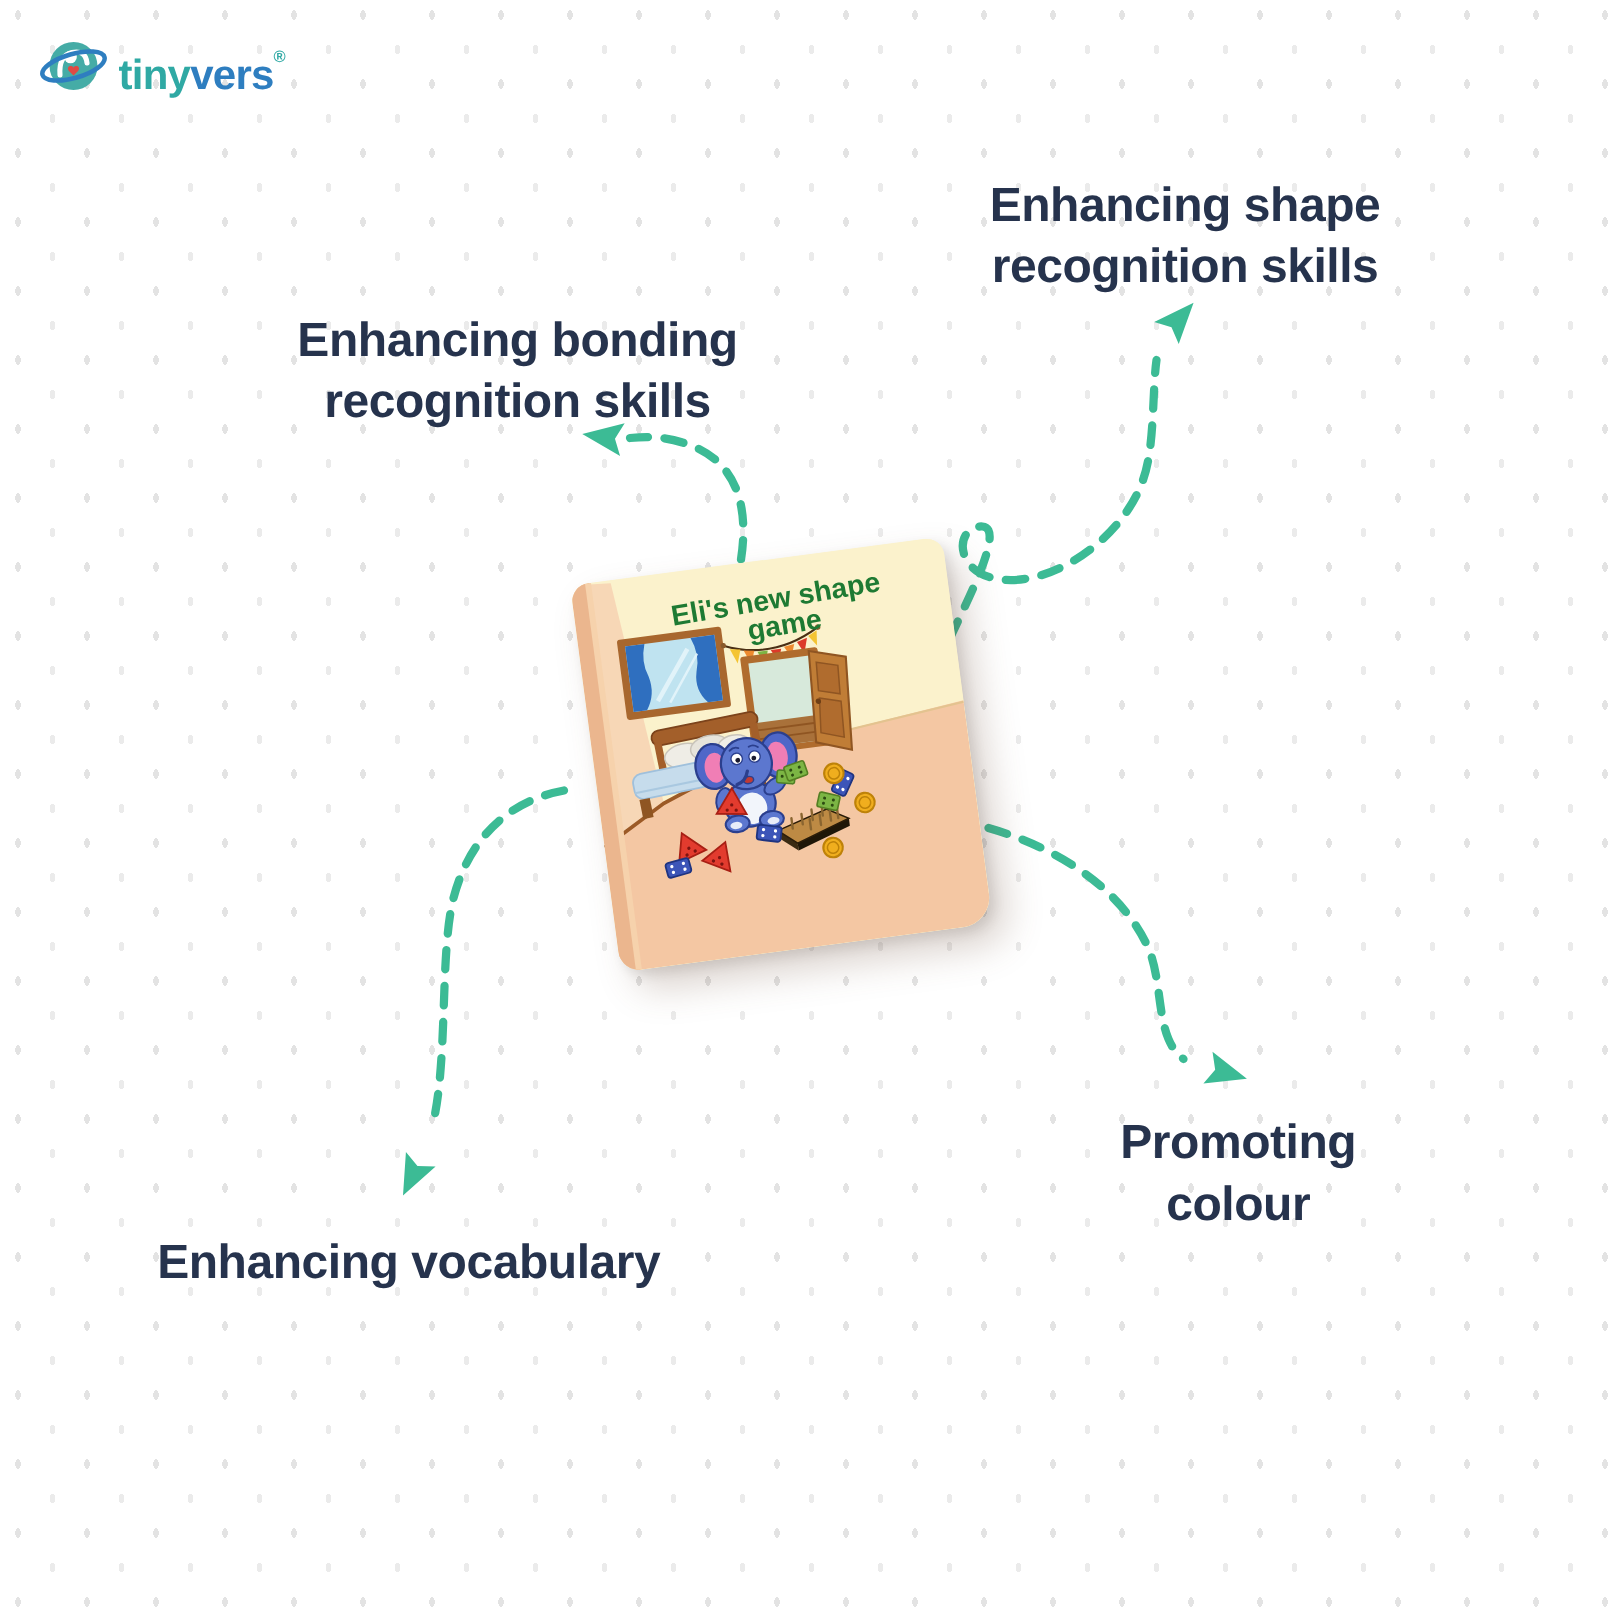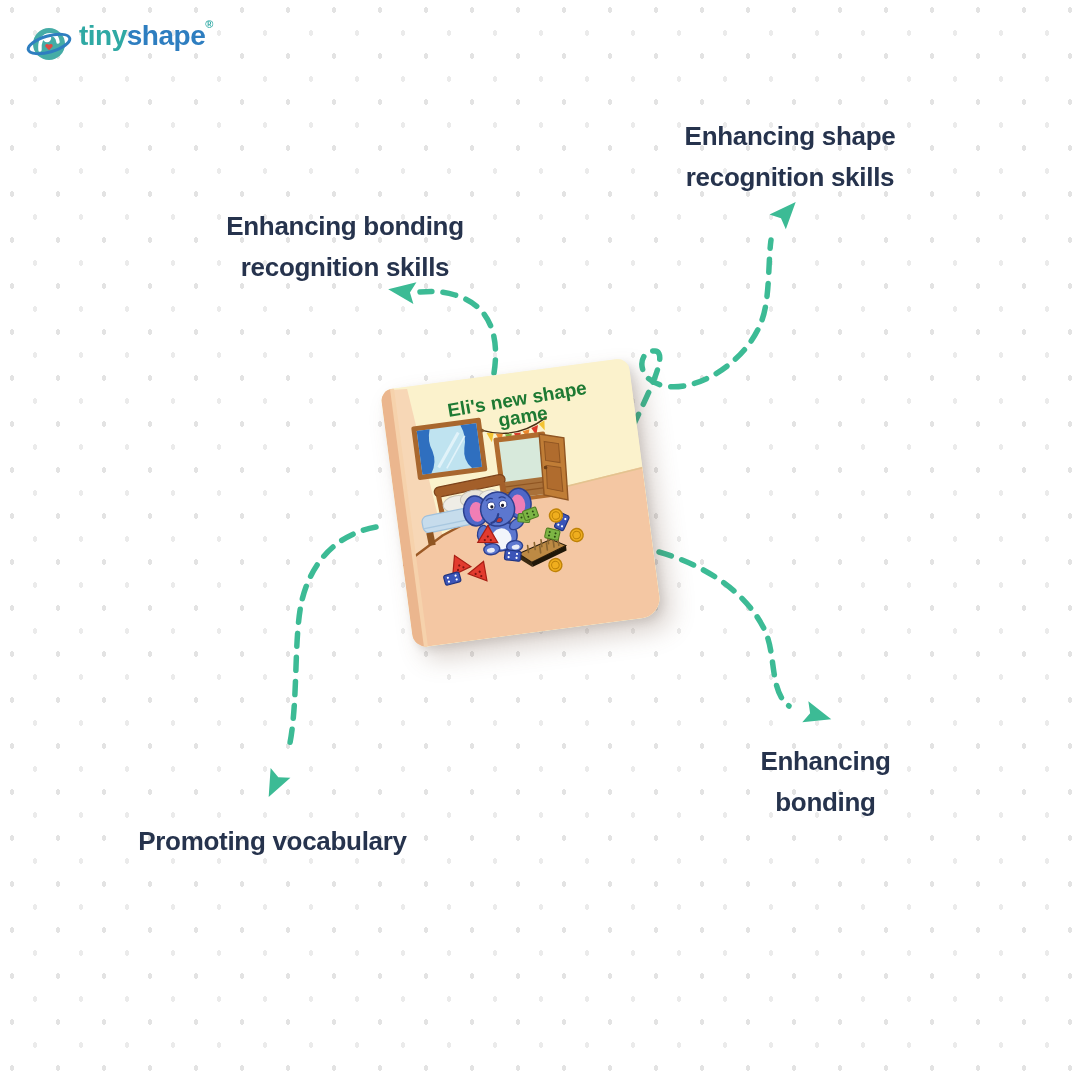--- a/index.html
+++ b/index.html
@@ -8,31 +8,31 @@
     width:1080px;height:1080px;
     background-color:#ffffff;
     background-image:
       radial-gradient(2.6px 4.6px at 12px 10px, #e3e3e3 68%, transparent 72%),
       radial-gradient(2.6px 4.6px at 35px 33px, #ebebeb 68%, transparent 72%);
     background-size:46px 46px;
     overflow:hidden;
     font-family:"Liberation Sans", sans-serif;
   }
   
-  .logo{position:absolute;left:26px;top:20px;display:flex;align-items:flex-start;gap:7px;}
+  .logo{position:absolute;left:26px;top:20px;display:flex;align-items:flex-end;gap:7px;}
   .logo-text{font-weight:bold;font-size:28px;letter-spacing:-.5px;display:flex;align-items:flex-start;}
   .logo-text .t1{color:#2FA9A4;}
   .logo-text .t2{color:#2E7EC0;}
   .logo-text sup{font-size:11px;color:#2FA9A4;margin-top:-2px;font-weight:bold;}
   
   .label{
     position:absolute;
     color:#26334D;
     font-weight:bold;
-    font-size:26px;
+    font-size:32px;
     line-height:41px;
     letter-spacing:-.3px;
     text-align:center;
   }
   .label-shape{left:630px;top:116px;width:320px;}
   .label-colour{left:185px;top:206px;width:320px;}
   .label-vocab{left:75px;top:821px;width:395px;}
   .label-bonding{left:663px;top:741px;width:325px;}
   
   .arrows{position:absolute;left:0;top:0;width:1080px;height:1080px;pointer-events:none;}
@@ -57,42 +57,42 @@
   <div class="logo">
     <svg width="46" height="46" viewBox="0 0 46 46">
       <circle cx="23" cy="24" r="16" fill="#45ACA6"></circle>
       <path d="M14 30 Q13 17 22 15 Q31 13 32 22" fill="none" stroke="#ffffff" stroke-width="3.4" stroke-linecap="round"></path>
       <circle cx="21" cy="18" r="4.2" fill="#ffffff"></circle>
       <path d="M23 25 c-1.6-2.2-5-.4-3.2 2.1 l3.2 3.2 3.2-3.2 c1.8-2.5-1.6-4.3-3.2-2.1 z" fill="#E04A44"></path>
       <ellipse cx="23" cy="24" rx="21.5" ry="8" fill="none" stroke="#2E7EC0" stroke-width="3" transform="rotate(-16 23 24)"></ellipse>
     </svg>
     <div class="logo-text">
         <span class="t1">tiny</span>
-        <span class="t2">shape</span>
+        <span class="t2">vers</span>
         <sup>®</sup>
       </div>
   </div>
 
   <div class="label label-shape">
     <div>Enhancing shape</div>
     <div>recognition skills</div>
   </div>
 
   <div class="label label-colour">
     <div>Enhancing bonding</div>
     <div>recognition skills</div>
   </div>
 
   <div class="label label-vocab">
-    <div>Promoting vocabulary</div>
+    <div>Enhancing vocabulary</div>
   </div>
 
   <div class="label label-bonding">
-    <div>Enhancing</div>
-    <div>bonding</div>
+    <div>Promoting</div>
+    <div>colour</div>
   </div>
 
   <svg class="arrows" viewBox="0 0 1080 1080">
     <g stroke="#3CBB95" stroke-width="5.5" stroke-linecap="round" stroke-dasharray="13 11" fill="none">
       <g>
         <path d="M 633 426 C 646 398 670 352 655 351 C 637 350 635 381 665 386 C 700 392 748 360 762 320 C 770 298 768 262 771 240"></path>
         <polygon points="19,0 -8,-11 -3,0 -8,11" fill="#3CBB95" stroke="none" transform="translate(783,216) rotate(-48)"></polygon>
       </g>
       <g>
         <path d="M 494 373 C 500 334 489 305 455 295 C 443 291 431 291 420 292"></path>

